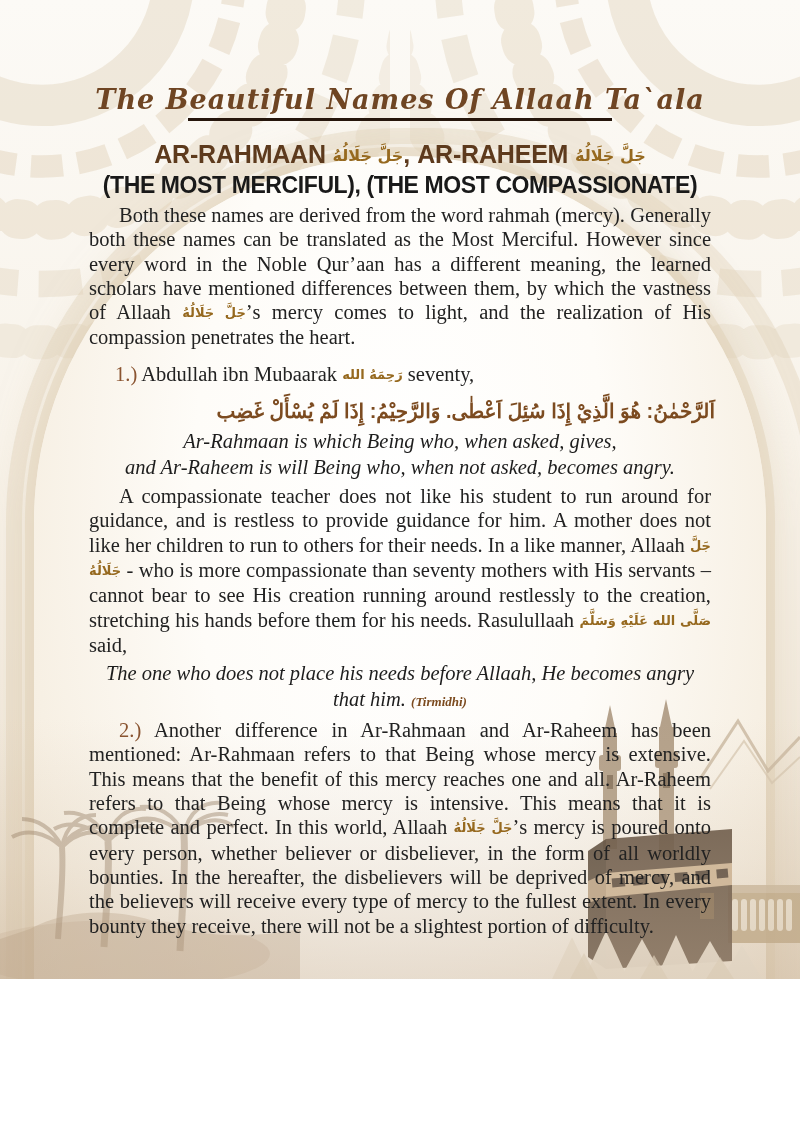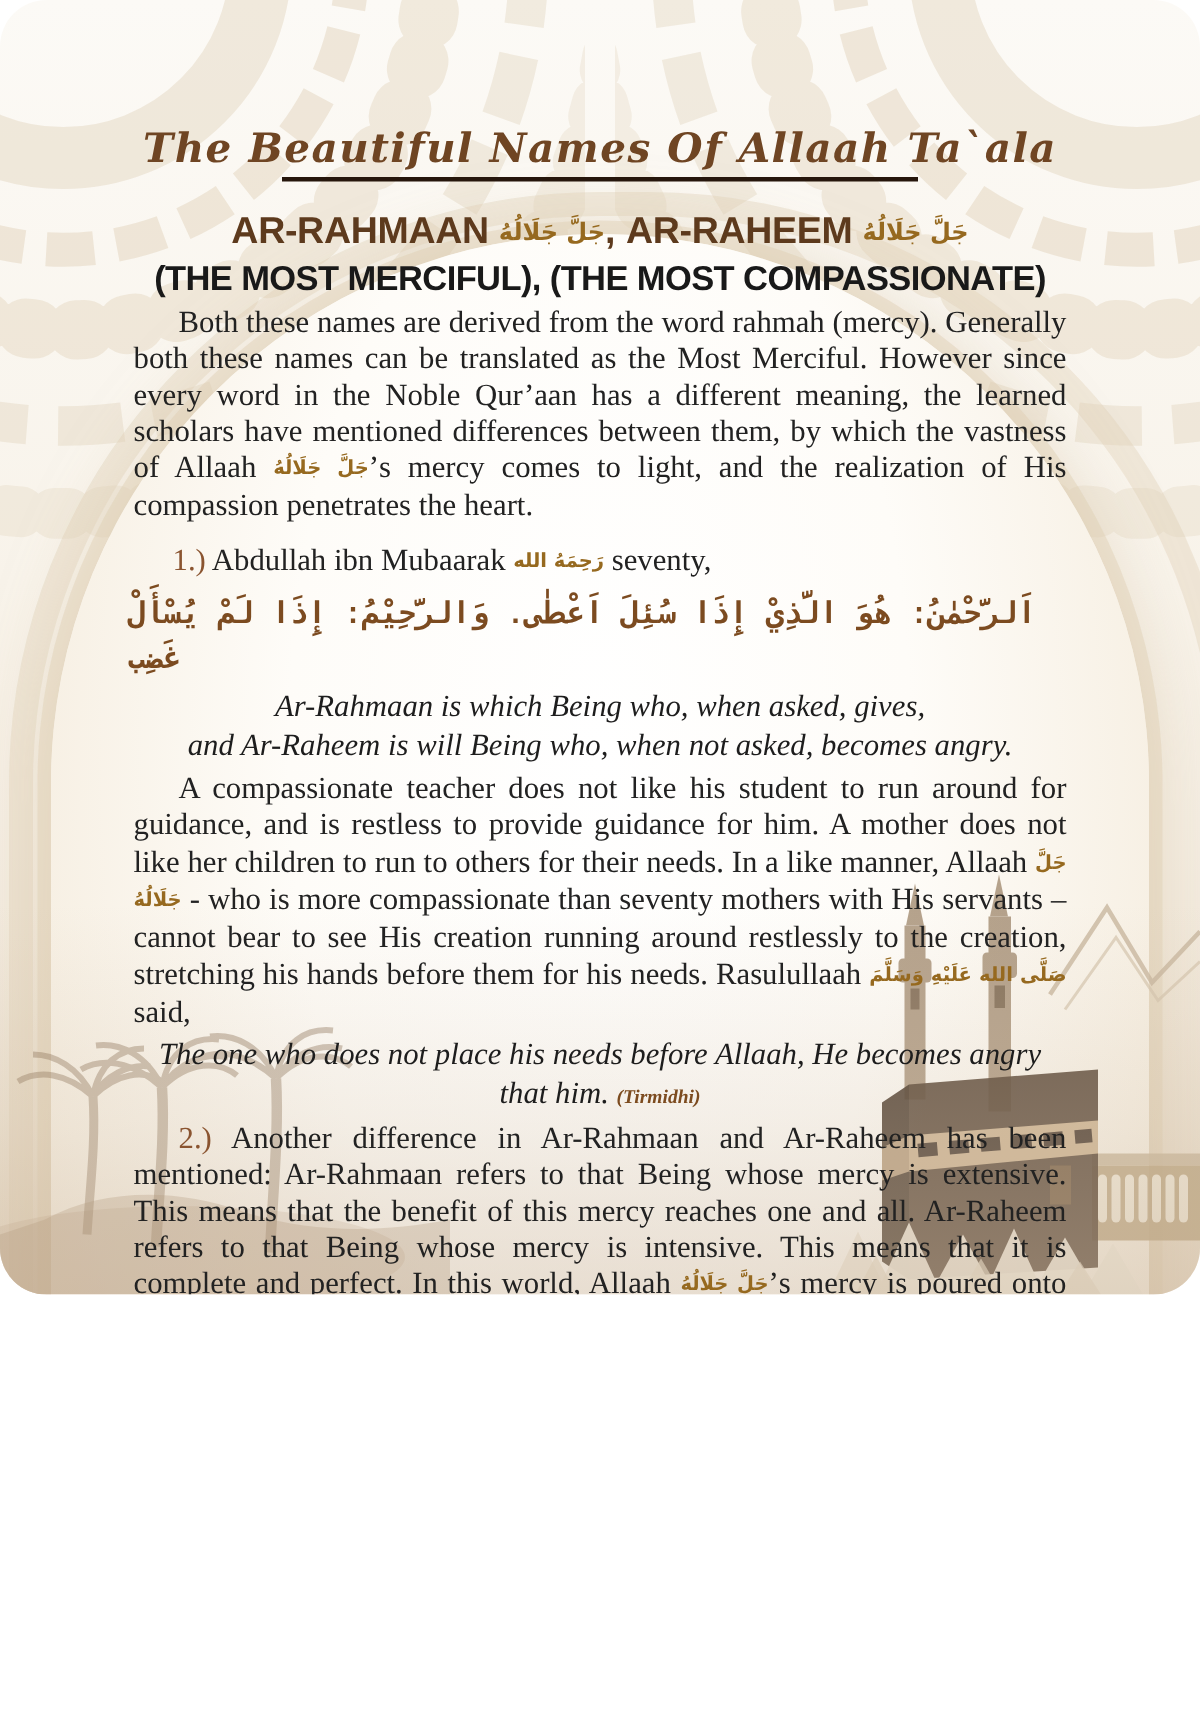--- a/index.html
+++ b/index.html
@@ -1,20 +1,19 @@
 <!DOCTYPE html>
 <html><head>
 <meta charset="utf-8">
 <style>
   html,body { margin:0; padding:0; background:#ffffff; }
   .page {
-    position:relative; width:800px; height:863px; overflow:hidden;
+    position:relative; width:800px; height:979px; overflow:hidden;
     background: linear-gradient(180deg,#fcfaf6 0%, #f8f3ea 45%, #f1e8da 78%, #e9dcc9 100%);
     font-family:"Liberation Serif", serif;
-    border-radius:31px;
   }
   
   .corner-svg { position:absolute; top:-70px; width:470px; height:520px; z-index:0; }
   .corner-svg.left { left:-80px; }
   .corner-svg.right { right:-80px; transform:scaleX(-1); }
   .arch-ring {
     position:absolute; left:6px; top:128px; width:788px; height:1100px;
     border-radius:394px 394px 0 0; border:16px solid rgba(224,208,182,.38); z-index:0;
   }
   .arch {
@@ -56,22 +55,22 @@
   .p1 { margin-top:7px; }
   .p2 { margin-top:13px; }
   .p3 { margin-top:15px; }
   .item-line { margin:12px 0 0; text-indent:30px; font-size:20.5px; line-height:24.3px; color:#222222; }
   .item-num { color:#8a5430; }
   .inline-ar {
     font-family:"DejaVu Sans", sans-serif; font-weight:bold;
     color:#96691f; font-size:13px; vertical-align:2px;
   }
   .arabic-quote {
-    margin-top:9px; text-align:left; direction:rtl;
-    font-family:Liberation Mono, monospace; font-weight:bold;
+    margin-top:9px; text-align:right; direction:rtl;
+    font-family:Liberation Sans, sans-serif; font-weight:bold;
     font-size:20px; line-height:30px; color:#7c4b20;
   }
   .quote-trans {
     text-align:center; font-style:italic; font-size:20.5px;
     line-height:25.5px; color:#1d1d1d; margin-top:3px;
   }
   .source-ref { color:#7c4b1f; font-weight:bold; font-size:13px; }
   
   .page-badge {
     position:absolute; left:621px; top:1062px; width:47px; height:45px; z-index:3;

